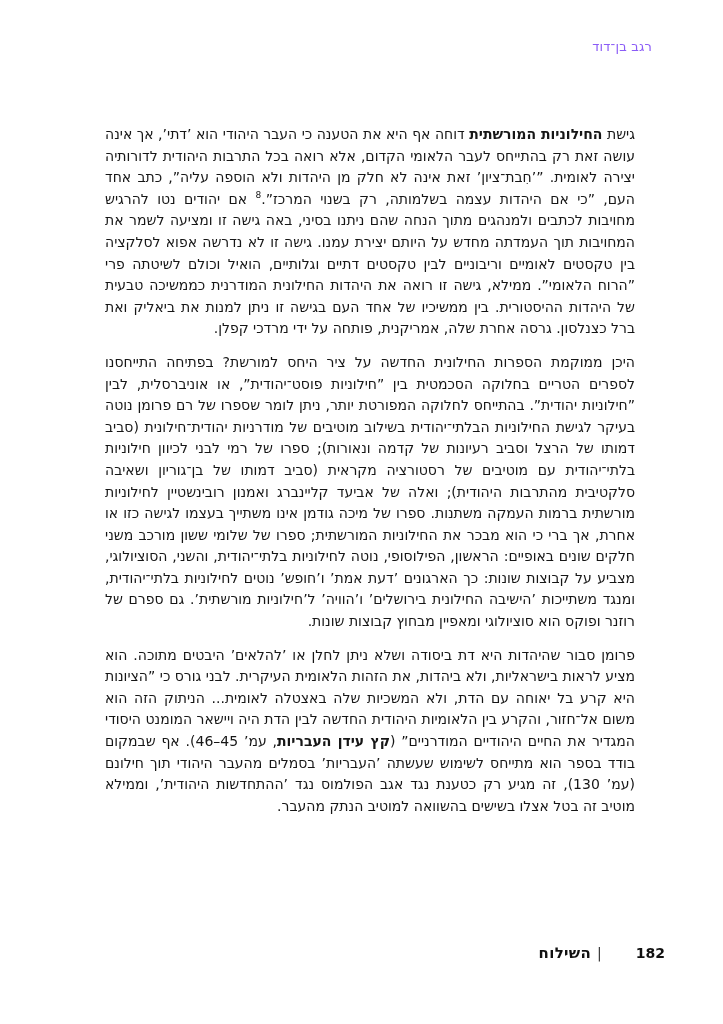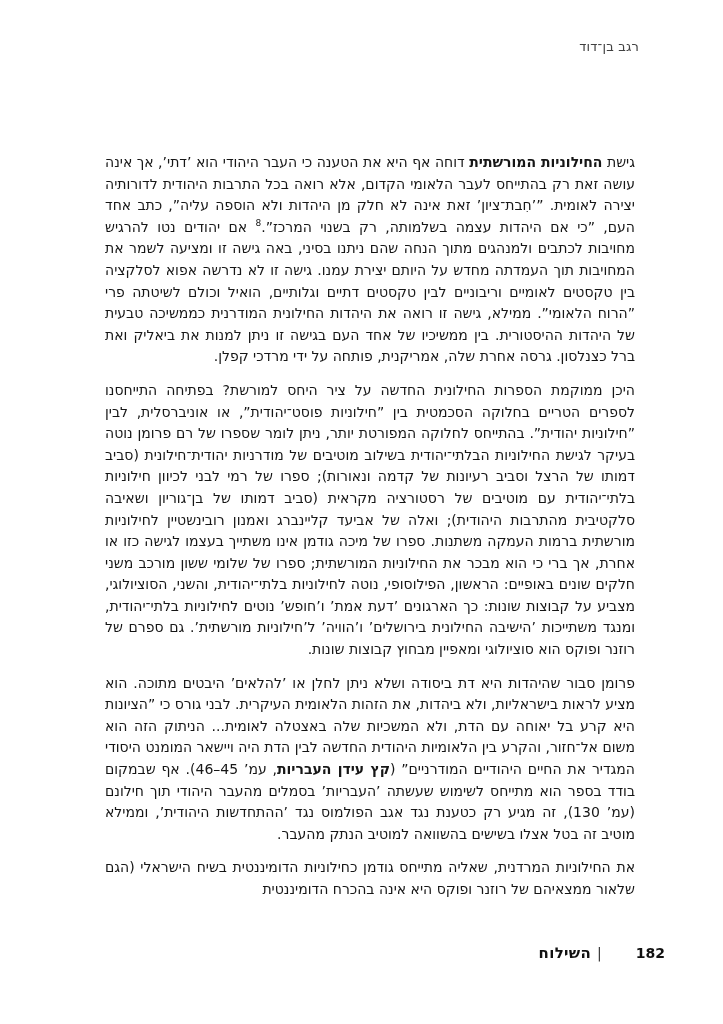--- a/index.html
+++ b/index.html
@@ -7,38 +7,37 @@
     position: relative;
     width: 723px;
     height: 1024px;
     background: #ffffff;
     font-family: "DejaVu Sans", sans-serif;
     overflow: hidden;
   }
   .running-header {
     position: absolute;
     top: 39px;
-    right: 84px;
+    right: 71px;
     direction: rtl;
-    color: #404040;
+    color: #8b5cf6;
     font-size: 13px;
     letter-spacing: 0.2px;
   }
   .article {
     position: absolute;
     top: 124px;
     right: 88px;
     width: 530px;
     direction: rtl;
     unicode-bidi: embed;
     text-align: justify;
     color: #161616;
     font-size: 14px;
     line-height: 21.6px;
-    margin-top: 28px;
   }
   .para { margin: 0 0 12px 0; }
   .para span.bold { font-weight: bold; }
   .para sup {
     font-size: 9px;
     line-height: 0;
     vertical-align: super;
   }
   .page-footer {
     position: absolute;
@@ -59,21 +58,20 @@
 <body>
 
 <div class="page">
 
   <div class="running-header">רגב בן־דוד</div>
 
   <div class="article">
       <div class="para"><span>גישת </span><span class="bold">החילוניות המורשתית</span><span> דוחה אף היא את הטענה כי העבר היהודי הוא ’דתי’, אך אינה עושה זאת רק בהתייחס לעבר הלאומי הקדום, אלא רואה בכל התרבות היהודית לדורותיה יצירה לאומית. ”’חִבת־ציון’ זאת אינה לא חלק מן היהדות ולא הוספה עליה”, כתב אחד העם, ”כי אם היהדות עצמה בשלמותה, רק בשנוי המרכז”.</span><sup>8</sup><span> אם יהודים נטו להרגיש מחויבות לכתבים ולמנהגים מתוך הנחה שהם ניתנו בסיני, באה גישה זו ומציעה לשמר את המחויבות תוך העמדתה מחדש על היותם יצירת עמנו. גישה זו לא נדרשה אפוא לסלקציה בין טקסטים לאומיים וריבוניים לבין טקסטים דתיים וגלותיים, הואיל וכולם לשיטתה פרי ”הרוח הלאומי”. ממילא, גישה זו רואה את היהדות החילונית המודרנית כממשיכה טבעית של היהדות ההיסטורית. בין ממשיכיו של אחד העם בגישה זו ניתן למנות את ביאליק ואת ברל כצנלסון. גרסה אחרת שלה, אמריקנית, פותחה על ידי מרדכי קפלן.</span></div>
       <div class="para"><span>היכן ממוקמת הספרות החילונית החדשה על ציר היחס למורשת? בפתיחה התייחסנו לספרים הטריים בחלוקה הסכמטית בין ”חילוניות פוסט־יהודית”, או אוניברסלית, לבין ”חילוניות יהודית”. בהתייחס לחלוקה המפורטת יותר, ניתן לומר שספרו של רם פרומן נוטה בעיקר לגישת החילוניות הבלתי־יהודית בשילוב מוטיבים של מודרניות יהודית־חילונית (סביב דמותו של הרצל וסביב רעיונות של קדמה ונאורות); ספרו של רמי לבני לכיוון חילוניות בלתי־יהודית עם מוטיבים של רסטורציה מקראית (סביב דמותו של בן־גוריון ושאיבה סלקטיבית מהתרבות היהודית); ואלה של אביעד קליינברג ואמנון רובינשטיין לחילוניות מורשתית ברמות העמקה משתנות. ספרו של מיכה גודמן אינו משתייך בעצמו לגישה כזו או אחרת, אך ברי כי הוא מבכר את החילוניות המורשתית; ספרו של שלומי ששון מורכב משני חלקים שונים באופיים: הראשון, הפילוסופי, נוטה לחילוניות בלתי־יהודית, והשני, הסוציולוגי, מצביע על קבוצות שונות: כך הארגונים ’דעת אמת’ ו’חופש’ נוטים לחילוניות בלתי־יהודית, ומנגד משתייכות ’הישיבה החילונית בירושלים’ ו’הוויה’ ל’חילוניות מורשתית’. גם ספרם של רוזנר ופוקס הוא סוציולוגי ומאפיין מבחוץ קבוצות שונות.</span></div>
       <div class="para"><span>פרומן סבור שהיהדות היא דת ביסודה ושלא ניתן לחלן או ’להלאים’ היבטים מתוכה. הוא מציע לראות בישראליות, ולא ביהדות, את הזהות הלאומית העיקרית. לבני גורס כי ”הציונות היא קרע בל יאוחה עם הדת, ולא המשכיות שלה באצטלה לאומית... הניתוק הזה הוא משום אל־חזור, והקרע בין הלאומיות היהודית החדשה לבין הדת היה ויישאר המומנט היסודי המגדיר את החיים היהודיים המודרניים” (</span><span class="bold">קץ עידן העבריות</span><span>, עמ’ 45–46). אף שבמקום בודד בספר הוא מתייחס לשימוש שעשתה ’העבריות’ בסמלים מהעבר היהודי תוך חילונם (עמ’ 130), זה מגיע רק כטענת נגד אגב הפולמוס נגד ’ההתחדשות היהודית’, וממילא מוטיב זה בטל אצלו בשישים בהשוואה למוטיב הנתק מהעבר.</span></div>
-      <div class="para"><span>את החילוניות המרדנית, שאליה מתייחס גודמן כחילוניות הדומיננטית בשיח הישראלי (הגם שלאור ממצאיהם של רוזנר ופוקס היא אינה בהכרח הדומיננטית</span></div>
     </div>
 
   <div class="page-footer">
     <span class="page-number">182</span>
     <span class="separator">|</span>
     <span class="journal-name">השילוח</span>
   </div>
 
 </div>
 

